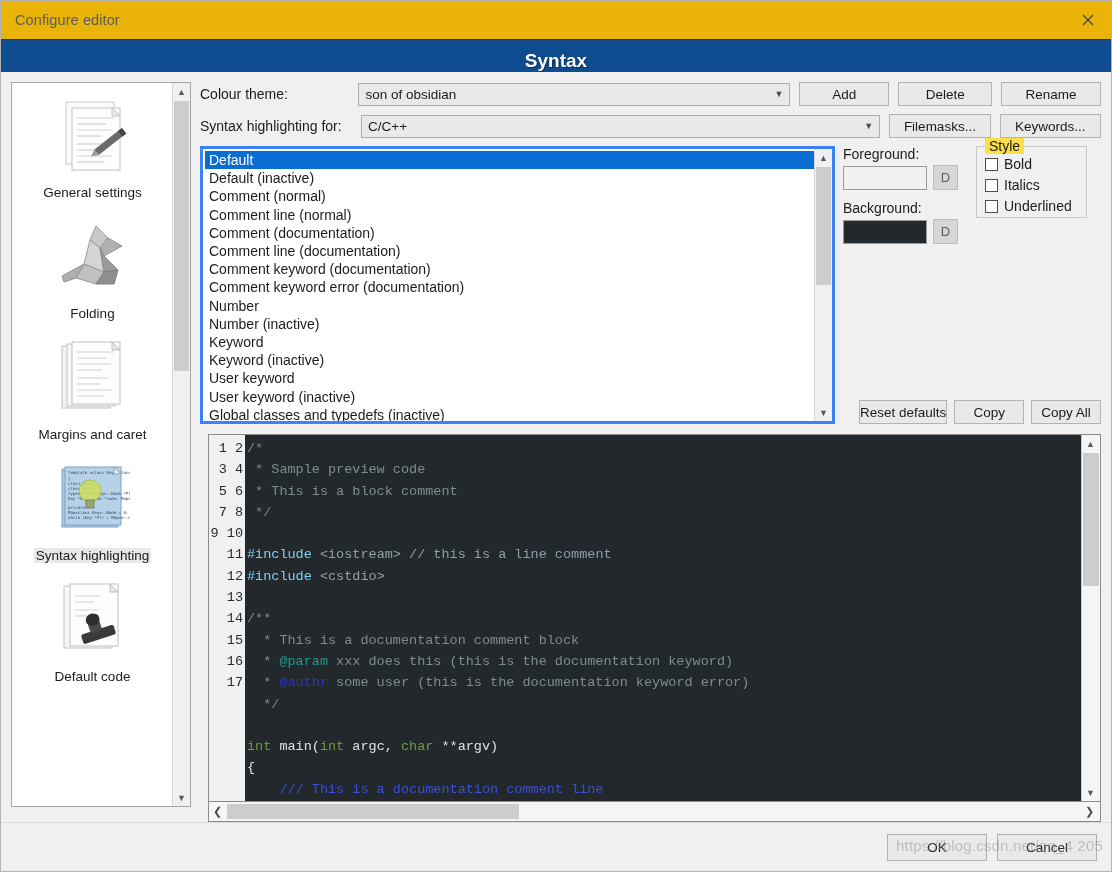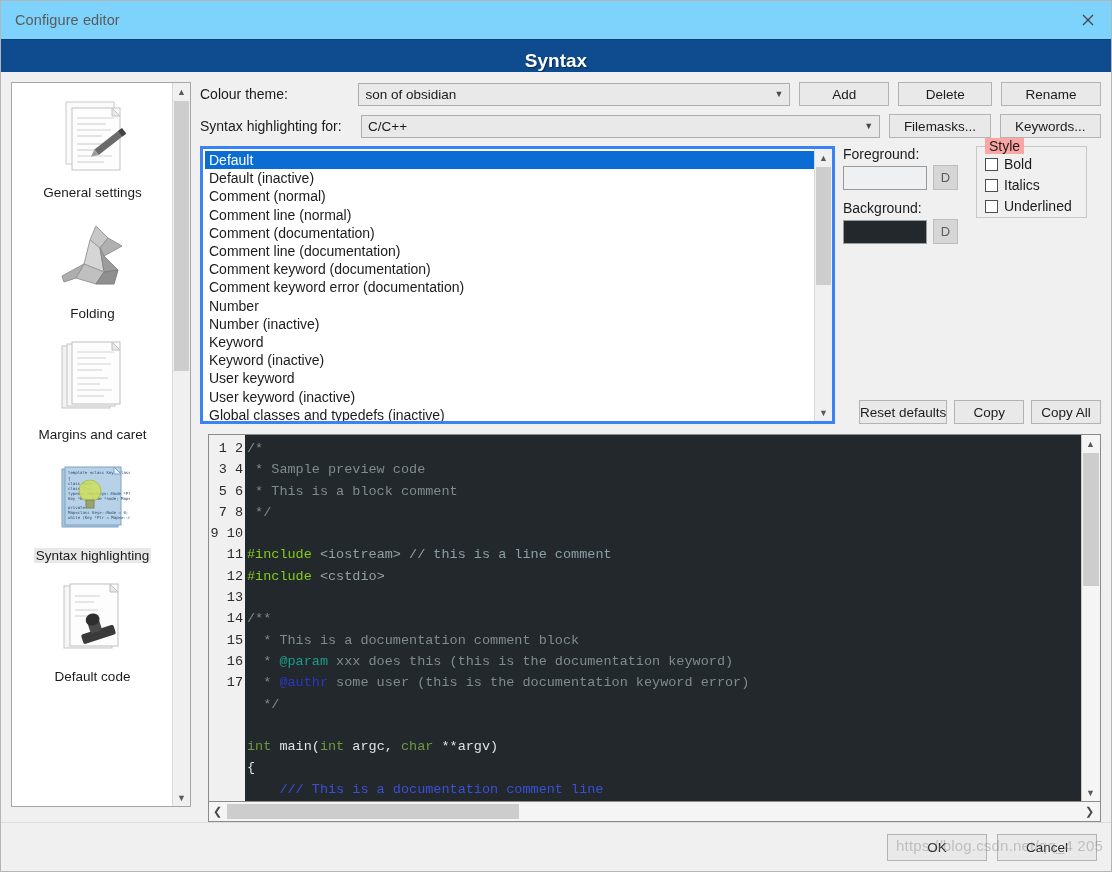--- a/index.html
+++ b/index.html
@@ -20,21 +20,21 @@
     position: absolute; inset: 0;
     border: 1px solid #b5b5b5;
     box-sizing: border-box;
     background: #f0f0f0;
     display: flex; flex-direction: column;
   }
 
   
   .titlebar {
     height: 38px; min-height: 38px;
-    background: #7dd3fc;
+    background: #eab308;
     display: flex; align-items: center;
     border-bottom: none;
     position: relative;
   }
   .titlebar-text {
     margin-left: 14px;
     font-size: 14.5px;
     color: #5b5b5b;
     letter-spacing: .1px;
   }
@@ -256,21 +256,21 @@
     margin-left: 18px;
     border: 1px solid #c8c8c8;
     padding: 4px 14px 8px 8px;
     position: relative;
     height: 72px;
     box-sizing: border-box;
   }
   .style-legend {
     position: absolute;
     top: -9px; left: 8px;
-    background: #fca5a5;
+    background: #fde047;
     padding: 0 4px;
     font-size: 14px;
     color: #1b1b1b;
   }
   .chk-row {
     display: flex; align-items: center;
     margin-top: 5px;
     cursor: pointer;
   }
   .chk-row:first-of-type { margin-top: 8px; }
@@ -332,21 +332,21 @@
     font-family: "Liberation Mono", monospace;
     font-size: 13.5px;
     line-height: 21.3px;
     padding: 3px 0 0 2px;
     color: #e0e2e4;
     white-space: pre;
     overflow: hidden;
   }
   .code .cmt   { color: #7f8c8d; }
   .code .cmtd  { color: #7f8c8d; }
-  .code .prep  { color: #84cc16; font-family: Liberation Mono, monospace; }
+  .code .prep  { color: #7dd3fc; font-family: Liberation Mono, monospace; }
   .code .str   { color: #93a1a1; }
   .code .kw    { color: #6f9a40; }
   .code .dockw { color: #1c9c8e; }
   .code .dockwerr { color: #2d35c9; }
   .code .plain { color: #e0e2e4; }
   .code .lncmt { color: #8ca0a8; }
   .code .docline { color: #3b4fd8; }
 
   
   .pv-v {

